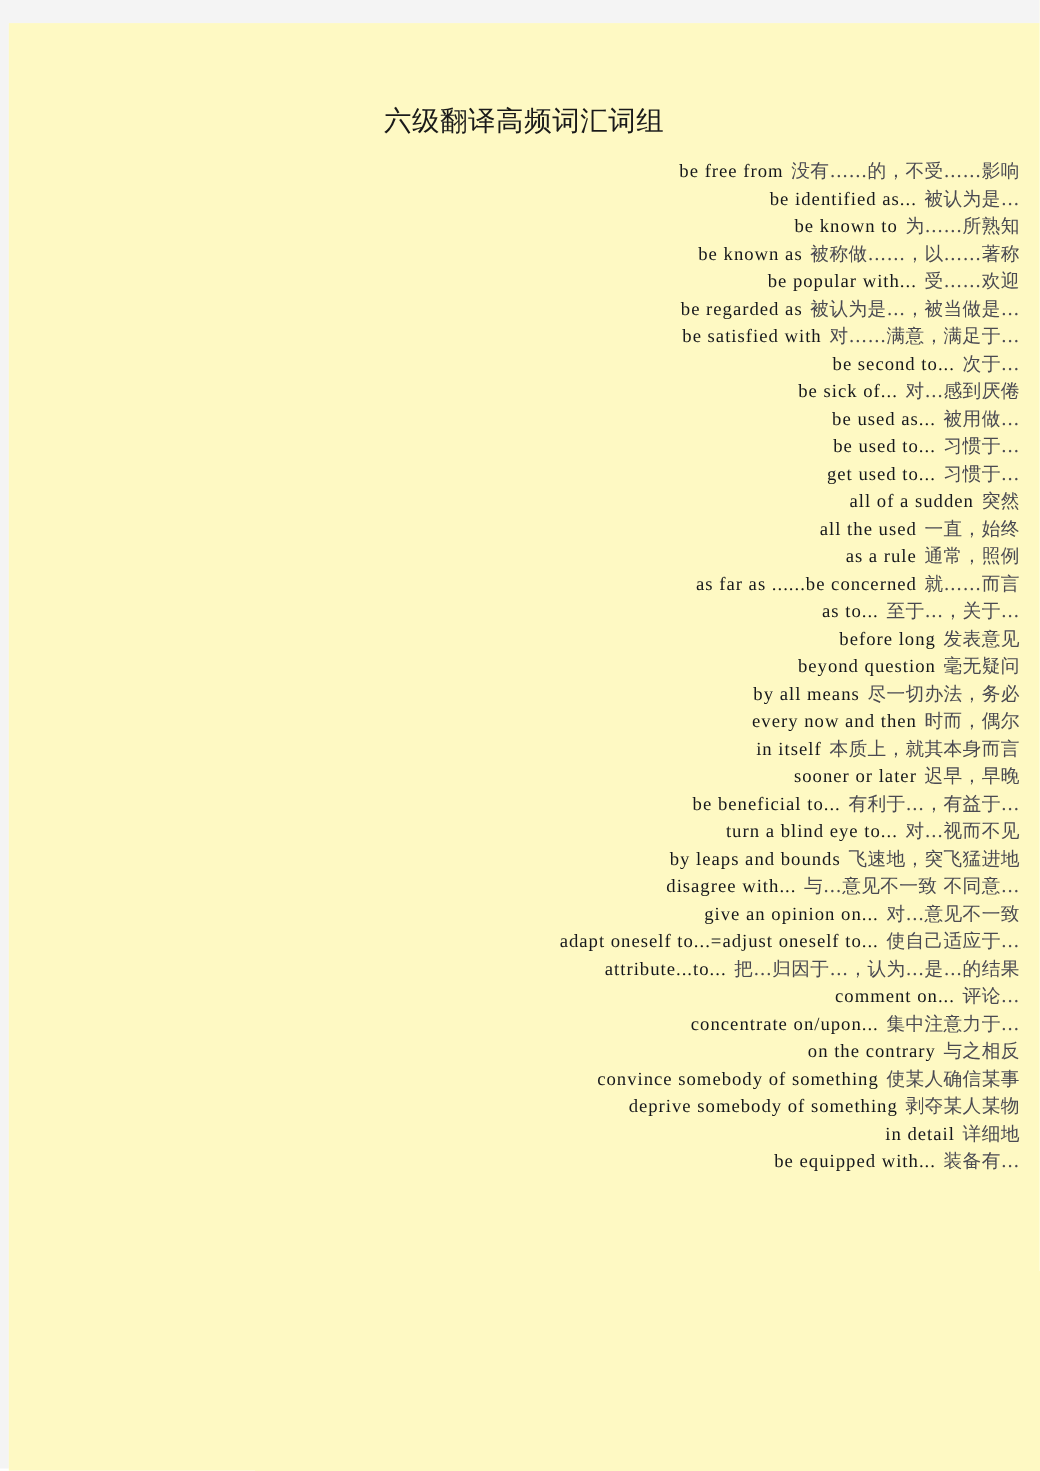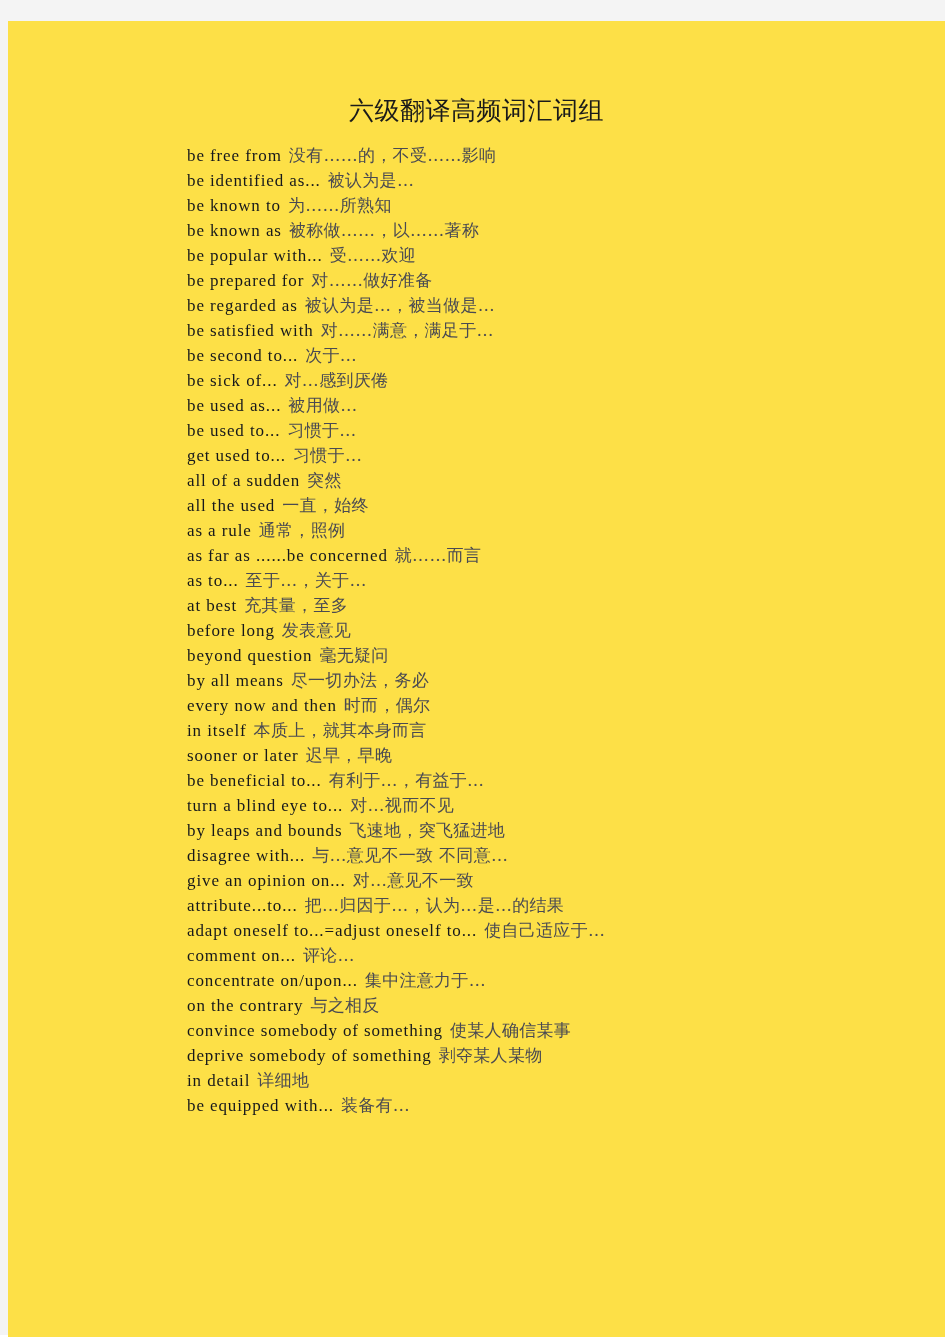--- a/index.html
+++ b/index.html
@@ -32,21 +32,21 @@
     height: 1335px;
     background: #f4f4f4;
   }
 
   .page {
     position: absolute;
     left: 8px;
     top: 21px;
     width: 937px;
     height: 1316px;
-    background: #fde047;
+    background: #fef9c3;
   }
 
   .doc-title {
     position: absolute;
     left: 0;
     top: 75px;
     width: 937px;
     text-align: center;
     font-size: 25px;
     line-height: 30px;
@@ -65,20 +65,21 @@
     list-style: none;
   }
 
   .entry {
     height: 25px;
     line-height: 25px;
     font-size: 17px;
     color: #16181c;
     white-space: nowrap;
     overflow: visible;
+    text-align: right;
   }
 
   .en {
     font-family: "Liberation Serif", "DejaVu Serif", serif;
     color: #16181c;
     letter-spacing: 0.9px;
   }
 
   .zh {
     font-family: "DejaVu Serif", "Liberation Serif", serif;
@@ -96,47 +97,45 @@
 <div class="page">
 
   <div class="doc-title">六级翻译高频词汇词组</div>
 
   <ul class="entry-list">
       <li class="entry"><span class="en">be free from</span><span class="zh">没有……的，不受……影响</span></li>
       <li class="entry"><span class="en">be identified as...</span><span class="zh">被认为是…</span></li>
       <li class="entry"><span class="en">be known to</span><span class="zh">为……所熟知</span></li>
       <li class="entry"><span class="en">be known as</span><span class="zh">被称做……，以……著称</span></li>
       <li class="entry"><span class="en">be popular with...</span><span class="zh">受……欢迎</span></li>
-      <li class="entry"><span class="en">be prepared for</span><span class="zh">对……做好准备</span></li>
       <li class="entry"><span class="en">be regarded as</span><span class="zh">被认为是…，被当做是…</span></li>
       <li class="entry"><span class="en">be satisfied with</span><span class="zh">对……满意，满足于…</span></li>
       <li class="entry"><span class="en">be second to...</span><span class="zh">次于…</span></li>
       <li class="entry"><span class="en">be sick of...</span><span class="zh">对…感到厌倦</span></li>
       <li class="entry"><span class="en">be used as...</span><span class="zh">被用做…</span></li>
       <li class="entry"><span class="en">be used to...</span><span class="zh">习惯于…</span></li>
       <li class="entry"><span class="en">get used to...</span><span class="zh">习惯于…</span></li>
       <li class="entry"><span class="en">all of a sudden</span><span class="zh">突然</span></li>
       <li class="entry"><span class="en">all the used</span><span class="zh">一直，始终</span></li>
       <li class="entry"><span class="en">as a rule</span><span class="zh">通常，照例</span></li>
       <li class="entry"><span class="en">as far as ......be concerned</span><span class="zh">就……而言</span></li>
       <li class="entry"><span class="en">as to...</span><span class="zh">至于…，关于…</span></li>
-      <li class="entry"><span class="en">at best</span><span class="zh">充其量，至多</span></li>
       <li class="entry"><span class="en">before long</span><span class="zh">发表意见</span></li>
       <li class="entry"><span class="en">beyond question</span><span class="zh">毫无疑问</span></li>
       <li class="entry"><span class="en">by all means</span><span class="zh">尽一切办法，务必</span></li>
       <li class="entry"><span class="en">every now and then</span><span class="zh">时而，偶尔</span></li>
       <li class="entry"><span class="en">in itself</span><span class="zh">本质上，就其本身而言</span></li>
       <li class="entry"><span class="en">sooner or later</span><span class="zh">迟早，早晚</span></li>
       <li class="entry"><span class="en">be beneficial to...</span><span class="zh">有利于…，有益于…</span></li>
       <li class="entry"><span class="en">turn a blind eye to...</span><span class="zh">对…视而不见</span></li>
       <li class="entry"><span class="en">by leaps and bounds</span><span class="zh">飞速地，突飞猛进地</span></li>
       <li class="entry"><span class="en">disagree with...</span><span class="zh">与…意见不一致 不同意…</span></li>
       <li class="entry"><span class="en">give an opinion on...</span><span class="zh">对…意见不一致</span></li>
+      <li class="entry"><span class="en">adapt oneself to...=adjust oneself to...</span><span class="zh">使自己适应于…</span></li>
       <li class="entry"><span class="en">attribute...to...</span><span class="zh">把…归因于…，认为…是…的结果</span></li>
-      <li class="entry"><span class="en">adapt oneself to...=adjust oneself to...</span><span class="zh">使自己适应于…</span></li>
       <li class="entry"><span class="en">comment on...</span><span class="zh">评论…</span></li>
       <li class="entry"><span class="en">concentrate on/upon...</span><span class="zh">集中注意力于…</span></li>
       <li class="entry"><span class="en">on the contrary</span><span class="zh">与之相反</span></li>
       <li class="entry"><span class="en">convince somebody of something</span><span class="zh">使某人确信某事</span></li>
       <li class="entry"><span class="en">deprive somebody of something</span><span class="zh">剥夺某人某物</span></li>
       <li class="entry"><span class="en">in detail</span><span class="zh">详细地</span></li>
       <li class="entry"><span class="en">be equipped with...</span><span class="zh">装备有…</span></li>
     </ul>
 
 </div>

